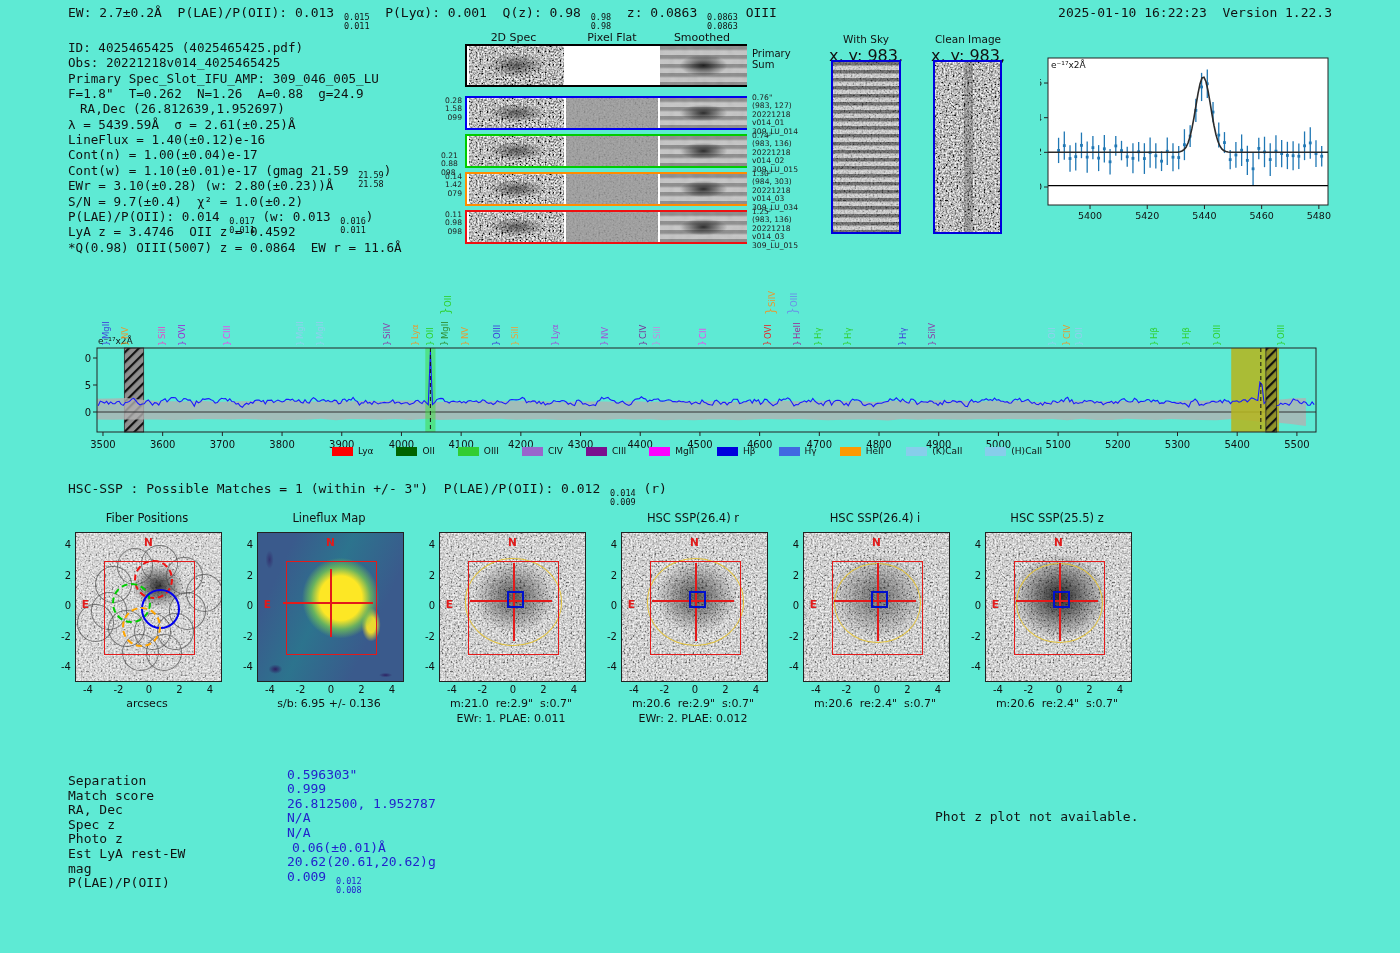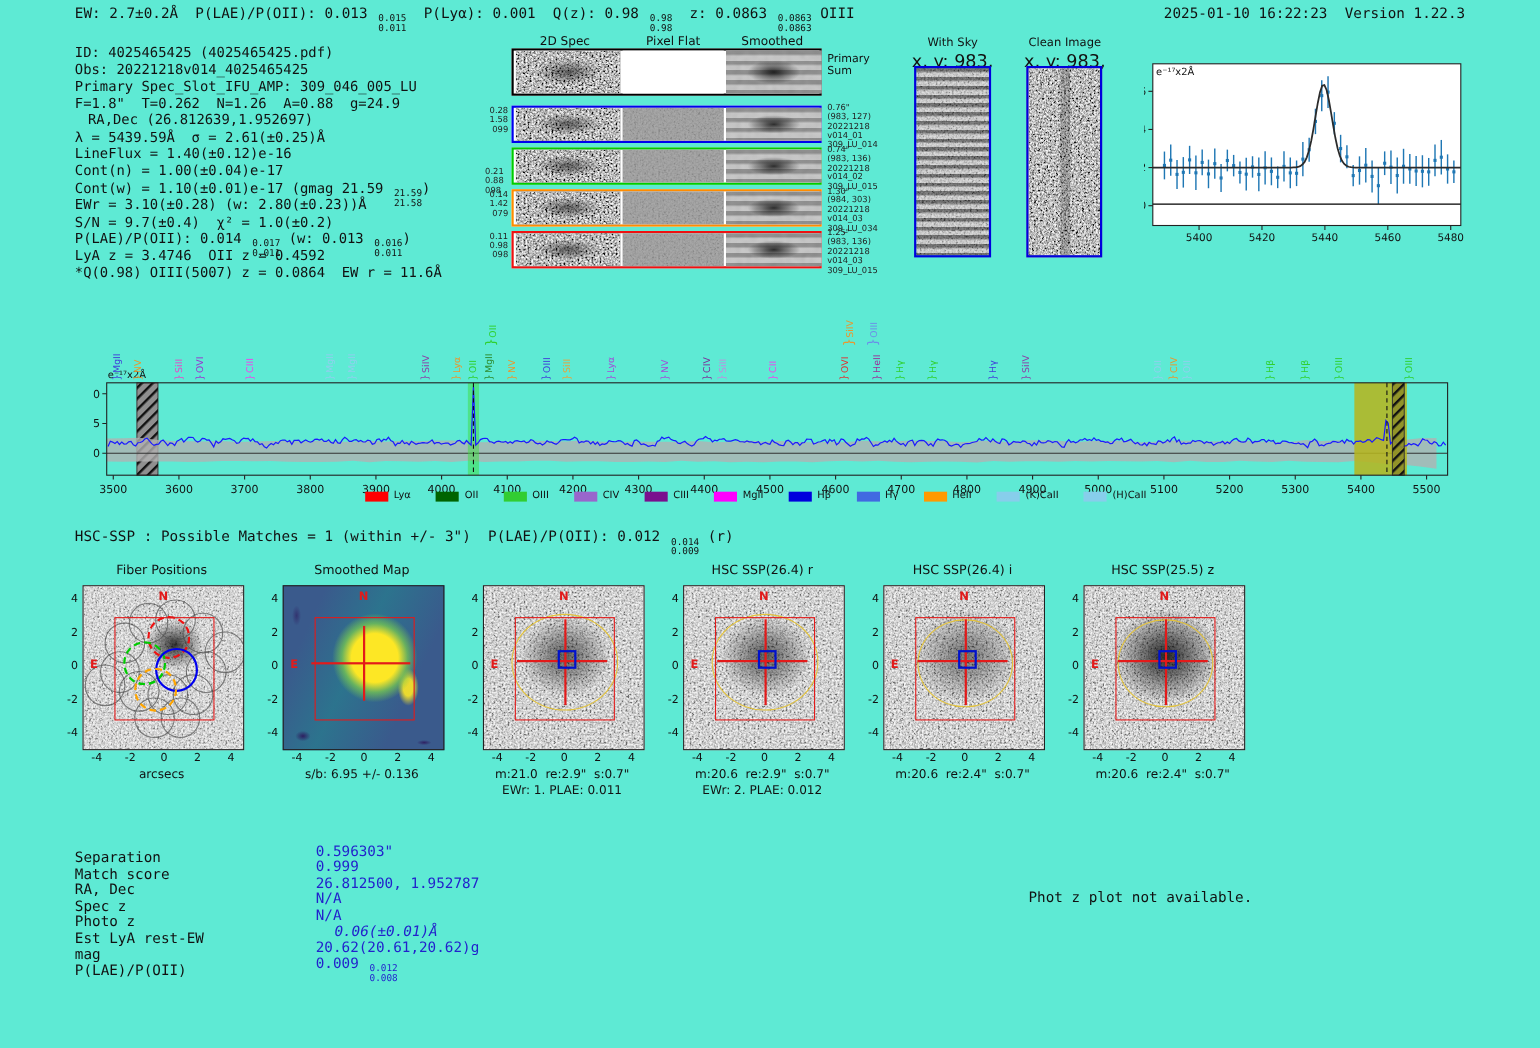--- a/index.html
+++ b/index.html
@@ -614,21 +614,21 @@
       <div class="ticky" style="position: absolute; left: 45px; top: 569.5px;">2</div>
       <div class="ticky" style="position: absolute; left: 45px; top: 600px;">0</div>
       <div class="ticky" style="position: absolute; left: 45px; top: 630.5px;">-2</div>
       <div class="ticky" style="position: absolute; left: 45px; top: 661px;">-4</div>
       <div class="tickx" style="position: absolute; left: 68px; top: 684px;">-4</div>
       <div class="tickx" style="position: absolute; left: 98.5px; top: 684px;">-2</div>
       <div class="tickx" style="position: absolute; left: 129px; top: 684px;">0</div>
       <div class="tickx" style="position: absolute; left: 159.5px; top: 684px;">2</div>
       <div class="tickx" style="position: absolute; left: 190px; top: 684px;">4</div>
       <div class="ct-cap" style="position: absolute; left: 32px; top: 697px;">arcsecs</div>
-      <div class="ct-title" style="position: absolute; left: 229px; top: 511px;">Smoothed Map</div>
+      <div class="ct-title" style="position: absolute; left: 229px; top: 511px;">Lineflux Map</div>
       <div style="position: absolute; left: 257px; top: 532px; width: 145px; height: 148px; border: 1px solid rgb(34, 34, 34); overflow: hidden; background: rgb(58, 90, 140);">
         <div style="position: absolute; inset: 0px; background: radial-gradient(closest-side at 12% 92%, rgba(45, 27, 94, 0.95), rgba(45, 27, 94, 0) 40%), radial-gradient(closest-side at 88% 96%, rgba(45, 27, 94, 0.9), rgba(45, 27, 94, 0) 38%), radial-gradient(closest-side at 8% 18%, rgba(45, 27, 94, 0.6), rgba(45, 27, 94, 0) 35%), linear-gradient(115deg, rgba(42, 120, 142, 0) 18%, rgba(42, 120, 142, 0.85) 45%, rgba(42, 120, 142, 0) 75%);"></div>
         <div style="position: absolute; inset: 0px; background: radial-gradient(closest-side at 57% 44%, rgb(253, 231, 37) 0px, rgb(253, 231, 37) 34%, rgba(120, 200, 80, 0.75) 48%, rgba(94, 201, 98, 0) 62%), radial-gradient(closest-side at 78% 62%, rgba(253, 231, 37, 0.9) 0px, rgba(253, 231, 37, 0.9) 14%, rgba(253, 231, 37, 0) 30%);"></div>
         <div style="position: absolute; left: 49.5%; top: 24%; width: 2px; height: 46%; background: rgb(227, 26, 26);"></div>
         <div style="position: absolute; left: 17%; top: 46.5%; width: 62%; height: 2px; background: rgb(227, 26, 26);"></div>
         <div style="position: absolute; left: 19%; top: 19%; width: 62%; height: 62%; border: 1.6px solid rgb(227, 26, 26);"></div>
         <div class="redtag" style="position: absolute; left: 0px; top: 2%; width: 100%; text-align: center;">N</div>
         <div class="redtag" style="position: absolute; left: 4%; top: 44%;">E</div>
       </div>
       <div class="ticky" style="position: absolute; left: 227px; top: 539px;">4</div>
@@ -763,21 +763,21 @@
       <div class="tbl-val mono" style="position: absolute; left: 287px; top: 766.5px; color: rgb(34, 34, 204);">0.596303"</div>
       <div class="tbl-lbl mono" style="position: absolute; left: 68px; top: 787.6px;">Match score</div>
       <div class="tbl-val mono" style="position: absolute; left: 287px; top: 781.1px; color: rgb(34, 34, 204);">0.999</div>
       <div class="tbl-lbl mono" style="position: absolute; left: 68px; top: 802.2px;">RA, Dec</div>
       <div class="tbl-val mono" style="position: absolute; left: 287px; top: 795.7px; color: rgb(34, 34, 204);">26.812500, 1.952787</div>
       <div class="tbl-lbl mono" style="position: absolute; left: 68px; top: 816.8px;">Spec z</div>
       <div class="tbl-val mono" style="position: absolute; left: 287px; top: 810.3px; color: rgb(34, 34, 204);">N/A</div>
       <div class="tbl-lbl mono" style="position: absolute; left: 68px; top: 831.4px;">Photo z</div>
       <div class="tbl-val mono" style="position: absolute; left: 287px; top: 824.9px; color: rgb(34, 34, 204);">N/A</div>
       <div class="tbl-lbl mono" style="position: absolute; left: 68px; top: 846px;">Est LyA rest-EW</div>
-      <div class="tbl-val mono" style="position: absolute; left: 304px; top: 839.5px; color: rgb(34, 34, 204); font-style: italic;">0.06(±0.01)Å</div>
+      <div class="tbl-val mono" style="position: absolute; left: 292px; top: 839.5px; color: rgb(34, 34, 204);">0.06(±0.01)Å</div>
       <div class="tbl-lbl mono" style="position: absolute; left: 68px; top: 860.6px;">mag</div>
       <div class="tbl-val mono" style="position: absolute; left: 287px; top: 854.1px; color: rgb(34, 34, 204);">20.62(20.61,20.62)g</div>
       <div class="tbl-lbl mono" style="position: absolute; left: 68px; top: 875.2px;">P(LAE)/P(OII)</div>
       <div class="tbl-val mono" style="position: absolute; left: 287px; top: 868.7px; color: rgb(34, 34, 204);">0.009 <span class="frac"><span>0.012</span><span>0.008</span></span></div>
     </div>
 
   <div class="abs hdr mono" style="left:935px;top:809px">Phot z plot not available.</div>
 </div>
 
 </body></html>

